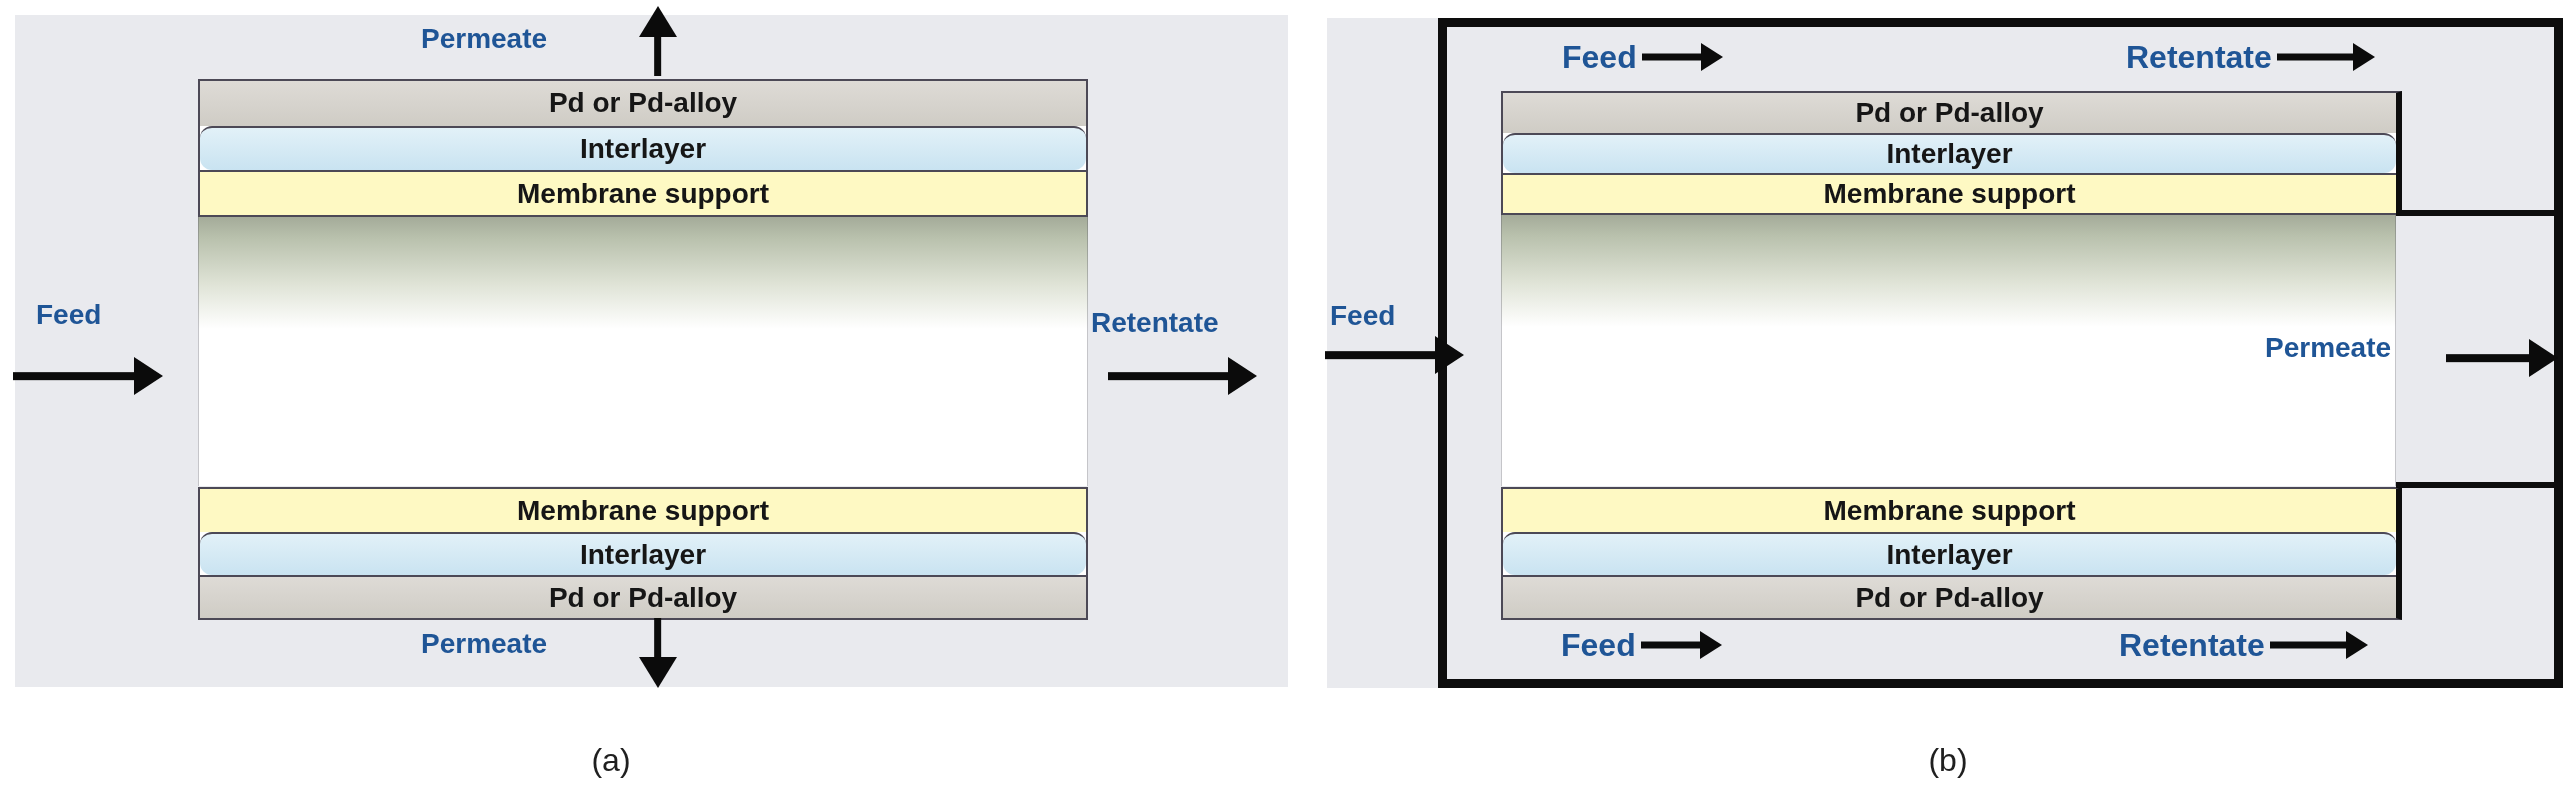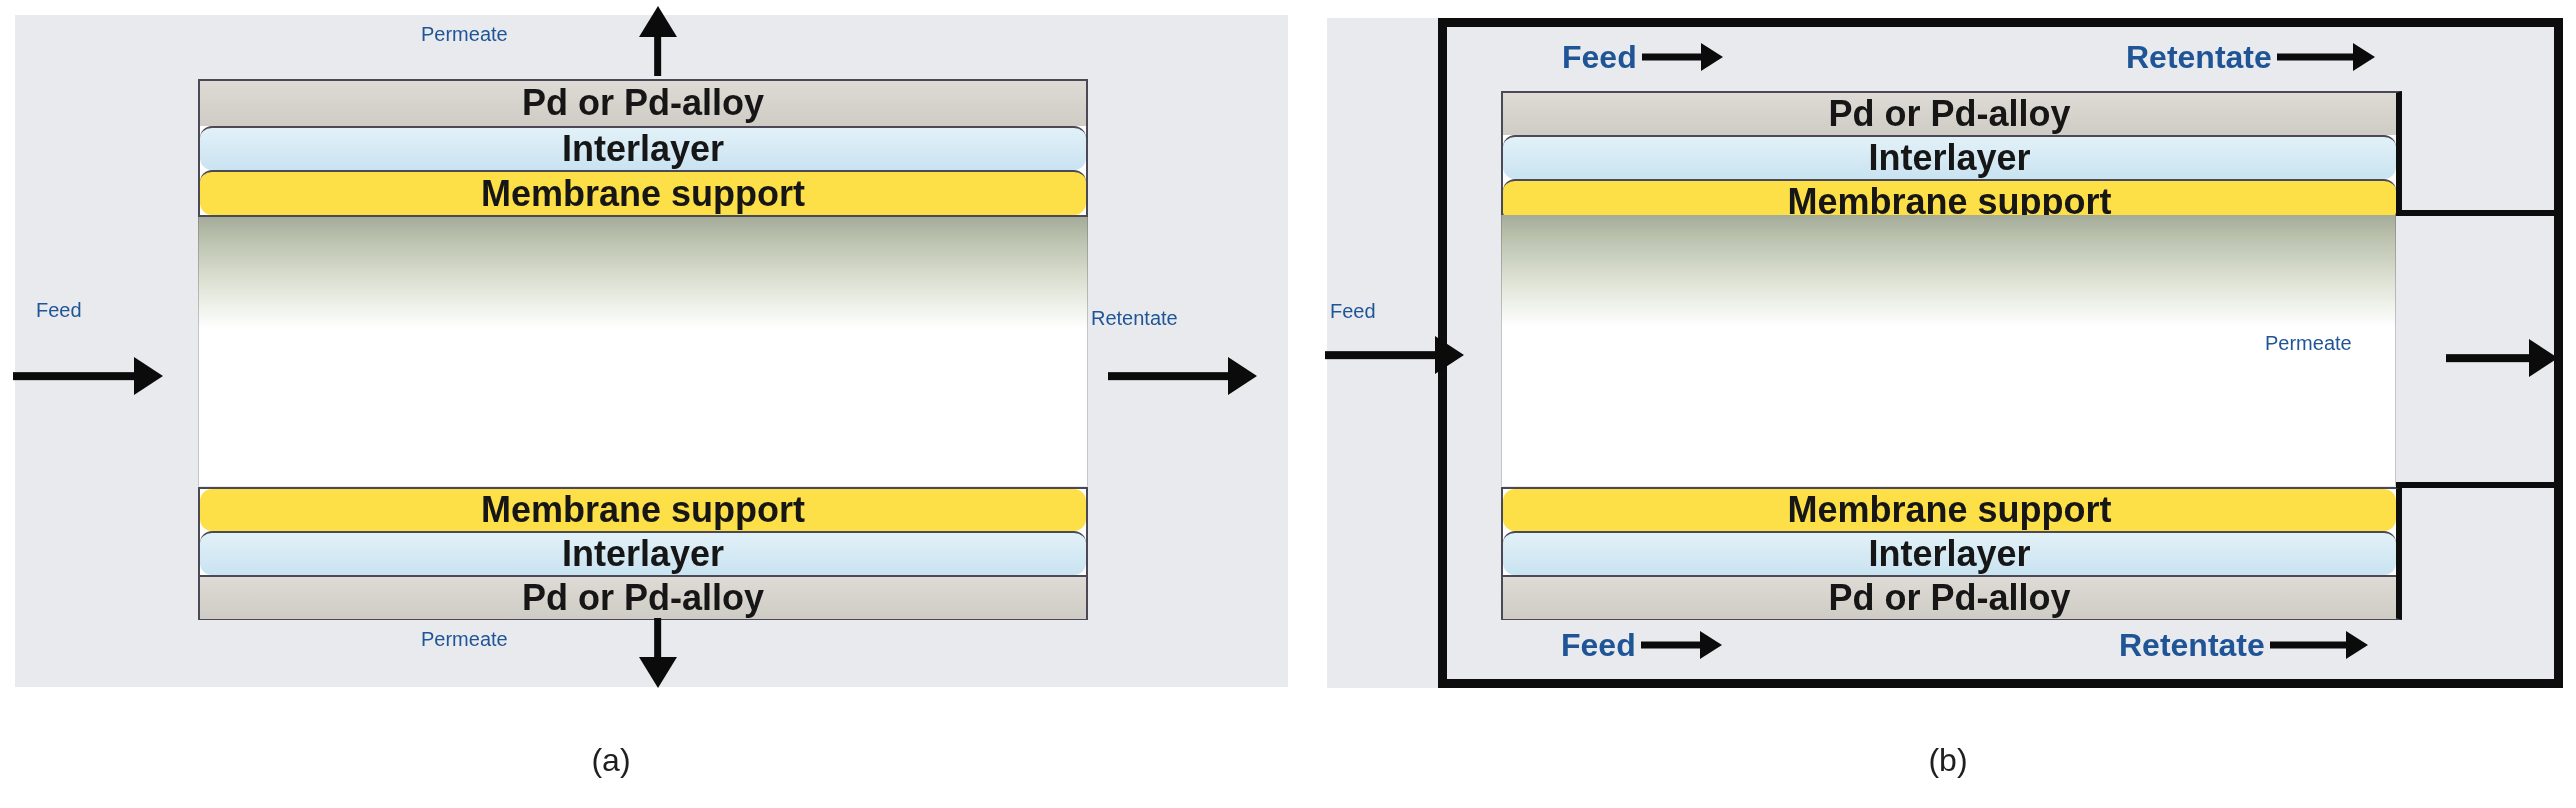--- a/index.html
+++ b/index.html
@@ -11,43 +11,43 @@
   .panel-bg { position:absolute; background:var(--panel-bg,#e9eaee); }
 
   
   .stack {
     position:absolute; box-sizing:border-box;
     border:2.1px solid var(--layer-border,#4c4956);
     display:grid; grid-template-rows:1fr 1fr 1fr; background:#fff;
   }
   .stack .row {
     display:flex; align-items:center; justify-content:center;
-    font-weight:700; font-size:36px; color:#161616;
+    font-weight:700; font-size:28px; color:#161616;
     border-top:2.1px solid var(--layer-border,#4c4956);
     white-space:nowrap;
   }
   .stack .row:first-child { border-top:none; }
   .row.pd    { background:linear-gradient(180deg,#dedbd6 0%,#cfccc5 100%); }
   .row.inter { background:linear-gradient(180deg,#e2f1f8 0%,#c9e3f1 100%);border-radius:12px; }
-  .row.mem   { background:#fde047;border-radius:12px; }
+  .row.mem   { background:#fef9c3; }
   .b-right   { border-right:6.3px solid var(--outer-border,#0d0d0d); }
 
   
   .channel {
     position:absolute; box-sizing:border-box;
     border-left:1.4px solid rgba(90,88,100,.35);
     border-right:1.4px solid rgba(90,88,100,.35);
     background:linear-gradient(180deg,
       var(--channel-gradient-top,#a4ab99) 0px,
       #b9c1ad 21px, #dfe3d6 67px, #ffffff 112px);
   }
 
   
   .blabel {
-    position:absolute; font-weight:400; font-size:20px;
+    position:absolute; font-weight:700; font-size:28px;
     color:var(--stream-label-blue,#1f5596); white-space:nowrap; z-index:6;text-align:center;
   }
   .labelrow { position:absolute; display:flex; align-items:center; gap:5.6px; height:42px; z-index:6; }
   .labelrow .blabel-inline {
     position:static; font-weight:700; font-size:32px;
     color:var(--stream-label-blue,#1f5596); white-space:nowrap;
   }
 
   
   .arrow-r { position:absolute; z-index:7; }

